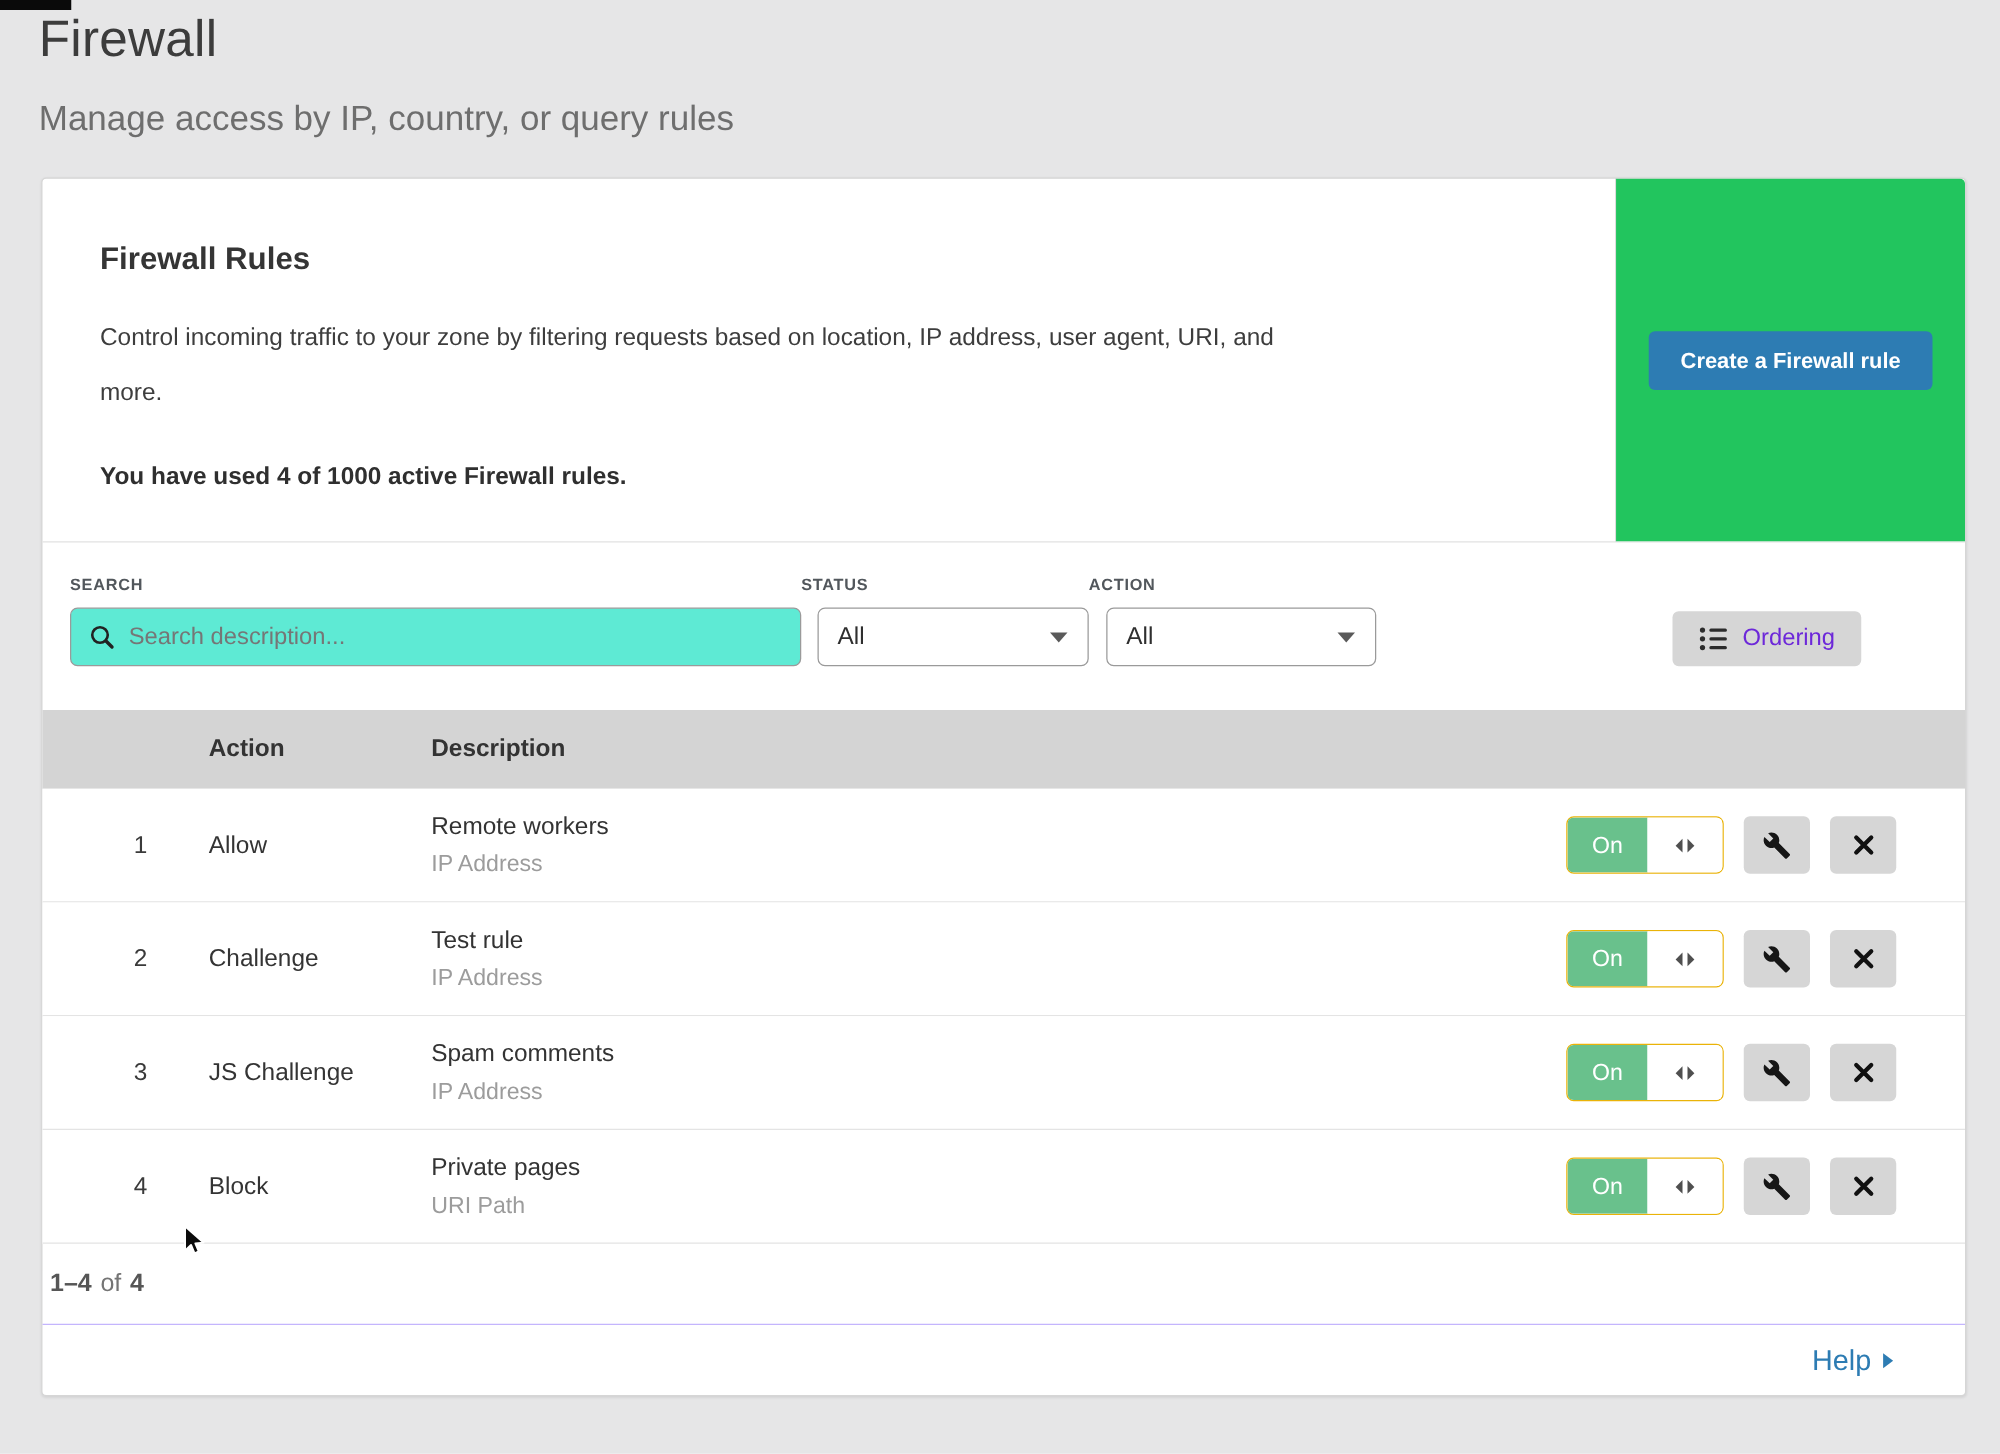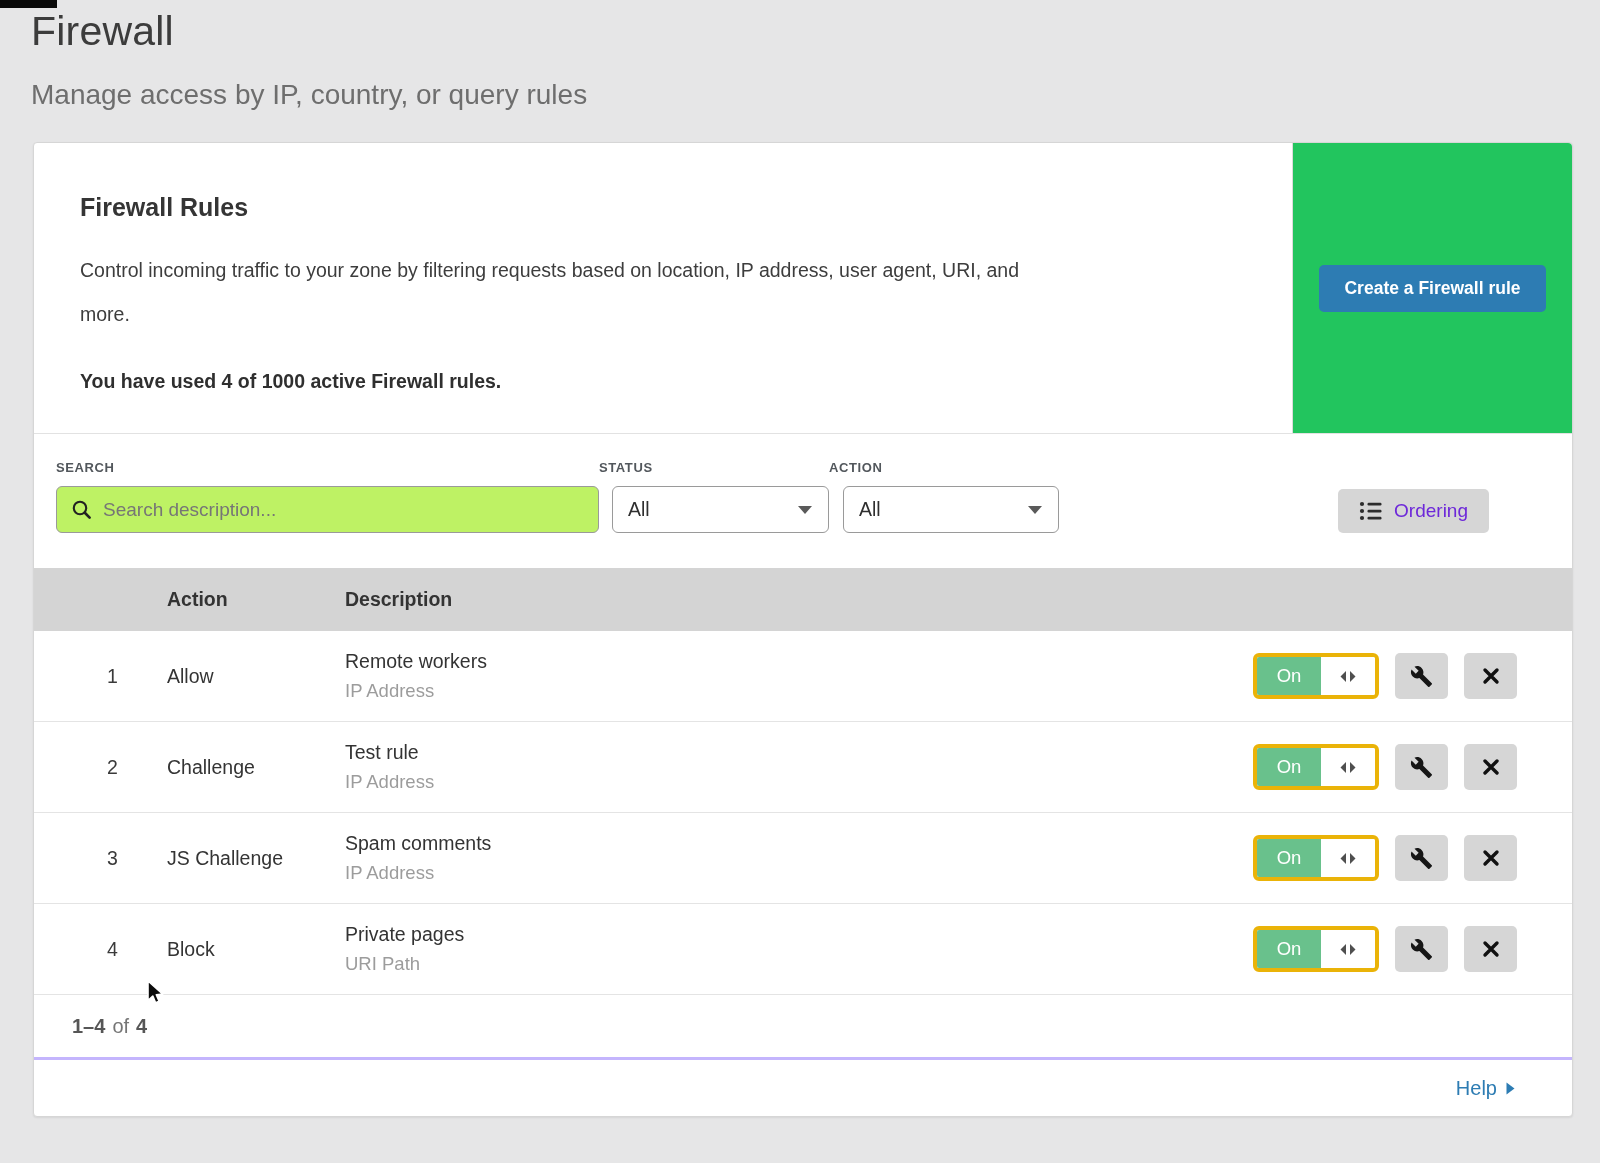--- a/index.html
+++ b/index.html
@@ -55,22 +55,22 @@
   .filters {
     display: flex; align-items: flex-end;
     padding: 26px 83px 35px 22px;
   }
   .filter-group { display: flex; flex-direction: column; }
   .filter-label {
     font-size: 13px; font-weight: 700; color: #52575c;
     letter-spacing: 0.6px; margin-bottom: 11px;
   }
   .search-box {
-    width: 543px; height: 47px; border: 1px solid #9a9a9a; border-radius: 6px;
-    display: flex; align-items: center; padding: 0 14px; background: #bef264;
+    width: 585px; height: 47px; border: 1px solid #9a9a9a; border-radius: 6px;
+    display: flex; align-items: center; padding: 0 14px; background: #5eead4;
   }
   .search-box input {
     border: none; outline: none; flex: 1; font-family: inherit;
     font-size: 19px; color: #333; margin-left: 10px; background: transparent;
   }
   .search-box input::placeholder { color: #767676; }
   .select-box {
     height: 47px; border: 1px solid #9a9a9a; border-radius: 6px; background: #fff;
     display: flex; align-items: center; justify-content: space-between;
     padding: 0 16px 0 15px; font-size: 19.5px; color: #2f2f2f; cursor: pointer;
@@ -105,49 +105,49 @@
   .cell-num { padding-left: 73px; font-size: 19.5px; color: #3a3a3a; }
   .cell-action { font-size: 19.5px; color: #343434; }
   .cell-desc { display: flex; flex-direction: column; gap: 7px; }
   .desc-title { font-size: 19.5px; color: #333; }
   .desc-field { font-size: 18.5px; color: #9c9c9c; }
   .cell-controls { display: flex; align-items: center; justify-content: flex-end; gap: 16px; }
 
   .toggle {
     display: flex; width: 126px; height: 46px; border-radius: 6px;
     overflow: hidden; cursor: pointer;
-    border: 4px solid #eab308;
+    border: 1px solid #eab308;
   }
   .toggle-on {
     width: 64px; background: #69c18c; color: #fff; font-size: 18.5px; font-weight: 400;
     display: flex; align-items: center; justify-content: center;
   }
   .toggle-knob {
     flex: 1; background: #fff; display: flex; align-items: center; justify-content: center;
   }
   .icon-btn {
     width: 53px; height: 46px; background: #d6d6d6; border: none; border-radius: 5px;
     display: flex; align-items: center; justify-content: center; cursor: pointer;
   }
 
   
   .pagination {
     height: 65px; display: flex; align-items: center;
-    padding-left: 38px; border-bottom: 3px solid #c4b5fd;
+    padding-left: 6px; border-bottom: 1px solid #c4b5fd;
     font-size: 20px; color: #707070;
   }
   .pagination .pg-strong { font-weight: 700; color: #565656; }
   .pagination .pg-of { margin: 0 7px; font-weight: 400; color: #757575; }
   .card-footer {
     height: 56px; display: flex; align-items: center; justify-content: flex-end;
     padding-right: 57px;
   }
   .help-link {
     display: flex; align-items: center; gap: 9px;
-    font-size: 20px; color: #2d7cb3; text-decoration: none; cursor: pointer;
+    font-size: 23px; color: #2d7cb3; text-decoration: none; cursor: pointer;
   }
   .cursor-pointer { position: absolute; left: 142px; top: 979px; pointer-events: none; }
 </style>
 </head>
 <body>
 
 <div class="top-black-bar"></div>
 
 <header class="page-header">
   <h1 class="page-title">Firewall</h1>

